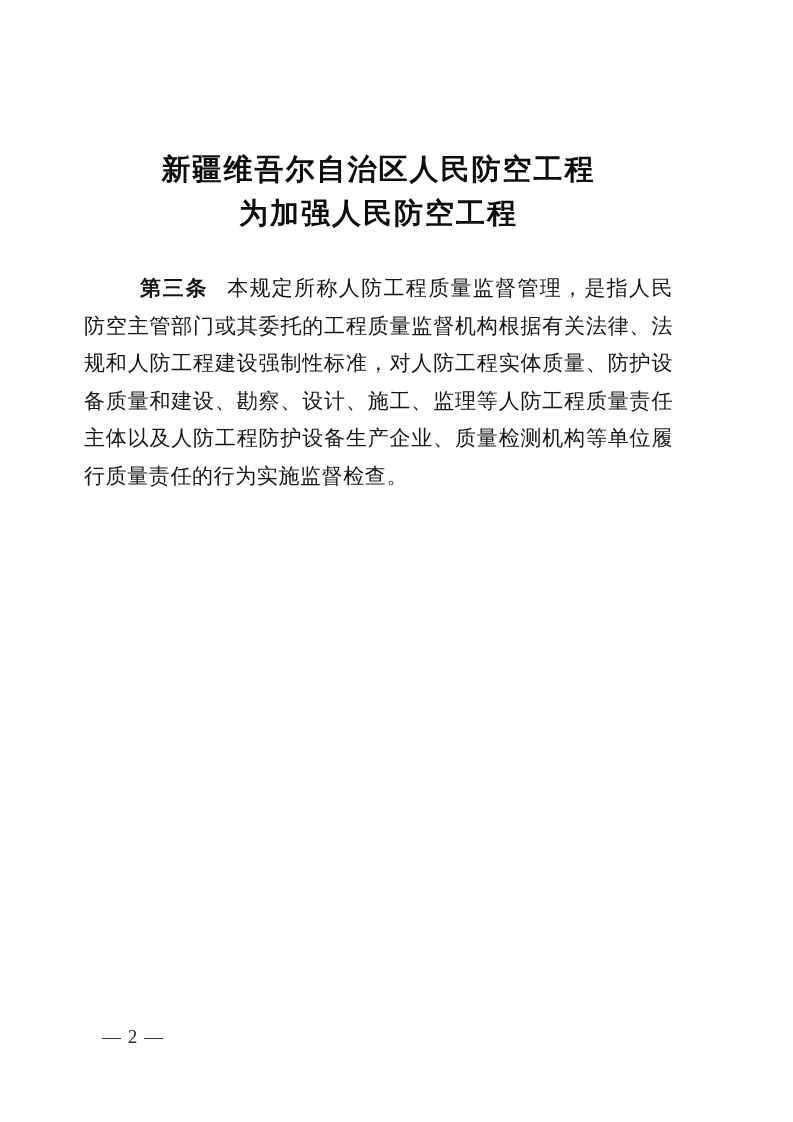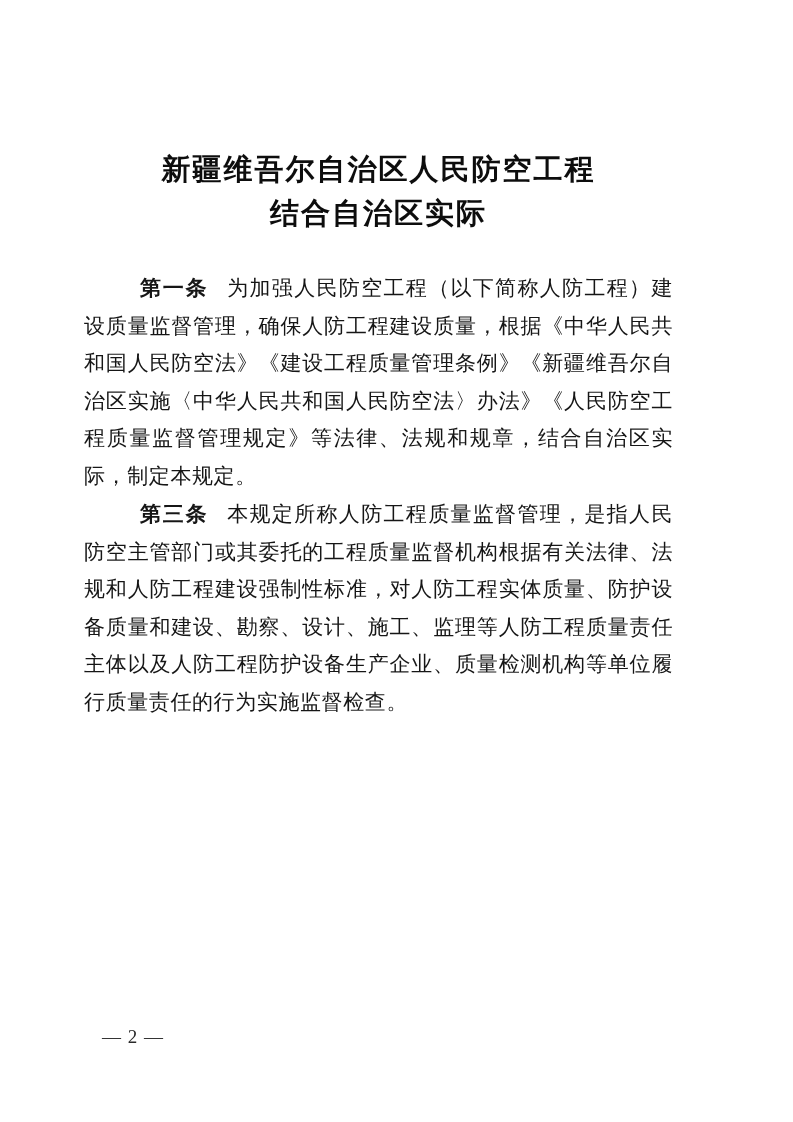--- a/index.html
+++ b/index.html
@@ -57,23 +57,22 @@
     font-family: "Liberation Serif", "DejaVu Serif", serif;
   }
 </style>
 </head>
 <body>
 
 <div class="page">
 
   <div class="doc-title">
     <div class="title-line">新疆维吾尔自治区人民防空工程</div>
-    <div class="title-line">结合自治区实际</div>
+    <div class="title-line">为加强人民防空工程</div>
   </div>
 
   <div class="articles">
-    <p class="article"><span class="article-label">第一条</span><span class="article-text">为加强人民防空工程（以下简称人防工程）建设质量监督管理，确保人防工程建设质量，根据《中华人民共和国人民防空法》《建设工程质量管理条例》《新疆维吾尔自治区实施〈中华人民共和国人民防空法〉办法》《人民防空工程质量监督管理规定》等法律、法规和规章，结合自治区实际，制定本规定。</span></p>
     <p class="article"><span class="article-label">第三条</span><span class="article-text">本规定所称人防工程质量监督管理，是指人民防空主管部门或其委托的工程质量监督机构根据有关法律、法规和人防工程建设强制性标准，对人防工程实体质量、防护设备质量和建设、勘察、设计、施工、监理等人防工程质量责任主体以及人防工程防护设备生产企业、质量检测机构等单位履行质量责任的行为实施监督检查。</span></p>
   </div>
 
   <div class="page-number">— 2 —</div>
 
 </div>
 
 </body></html>

